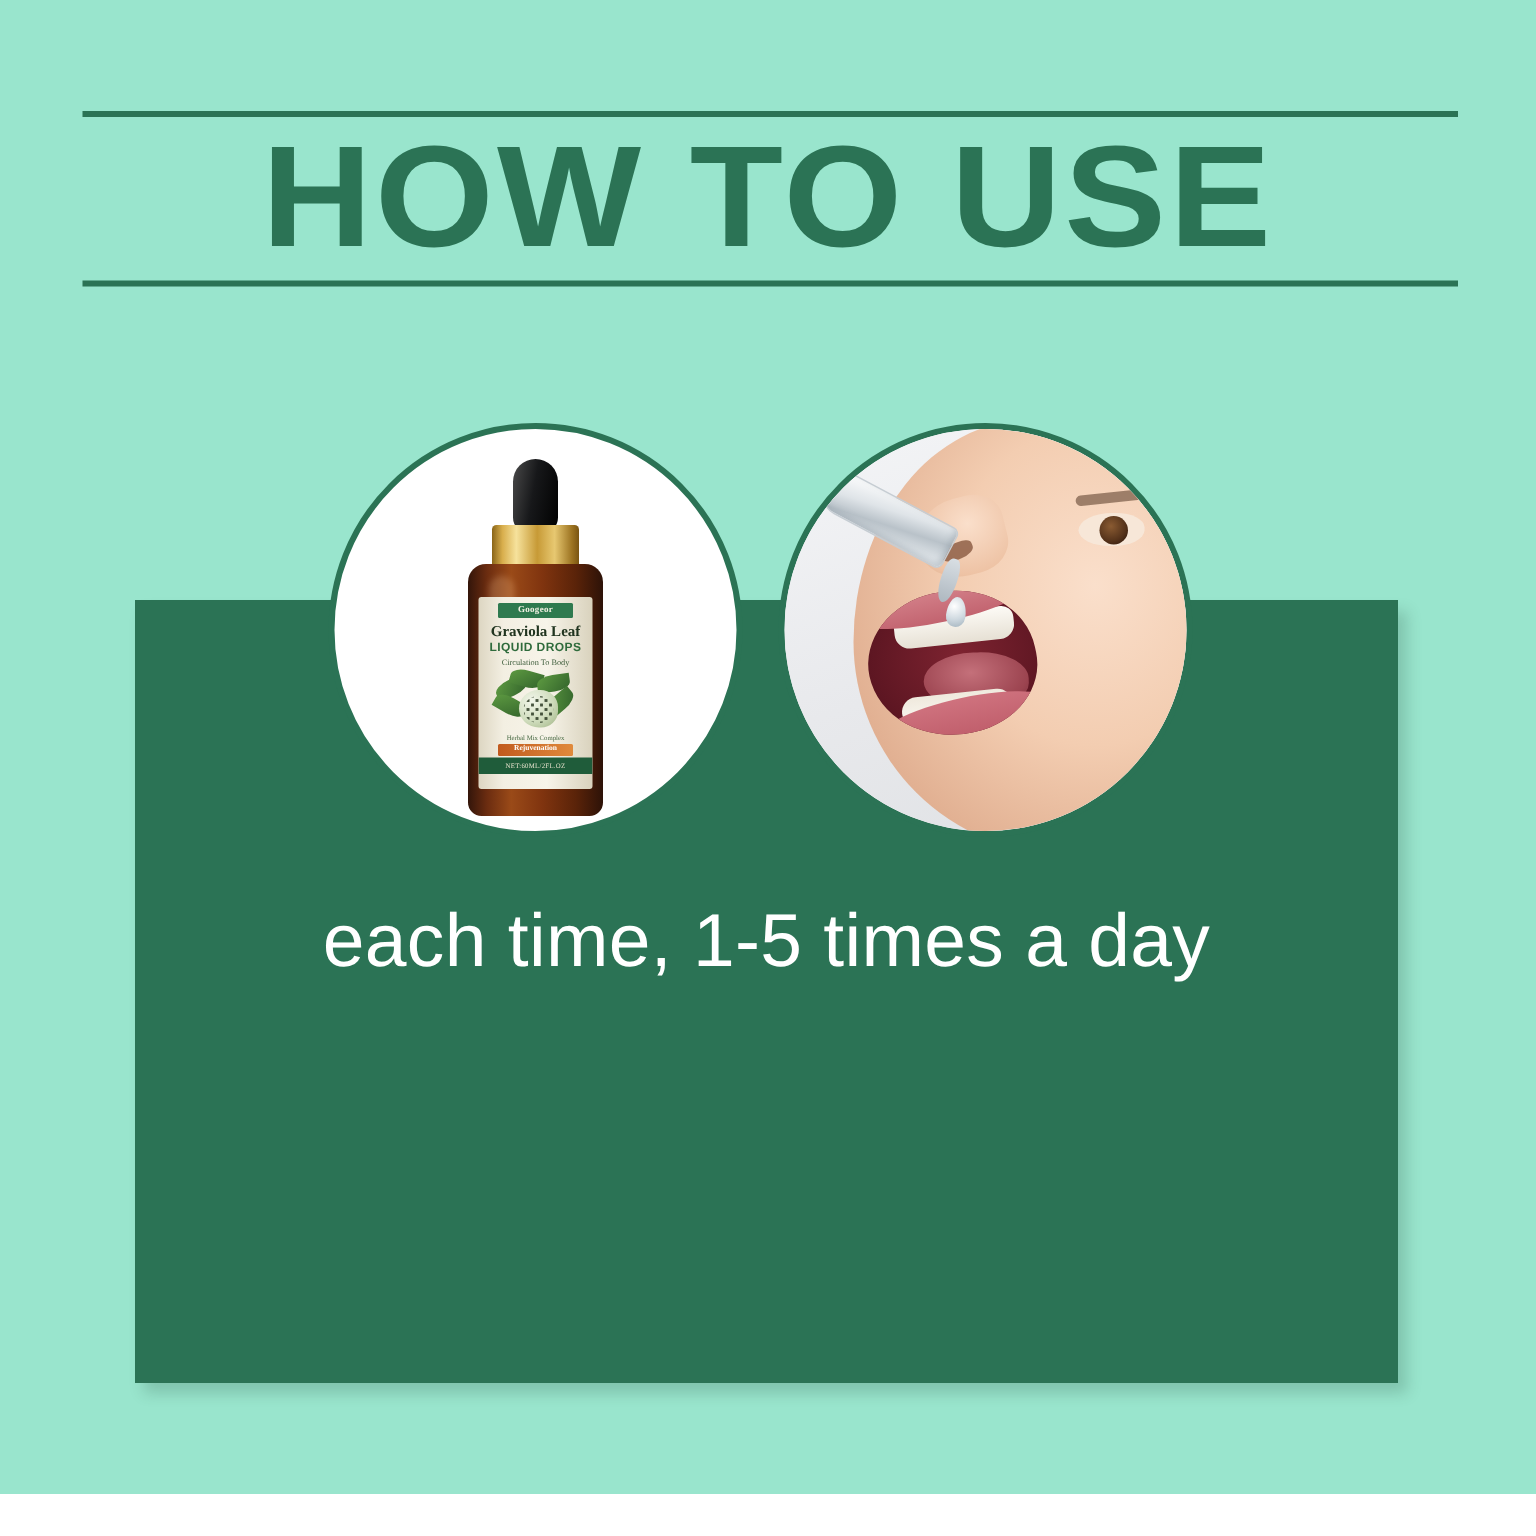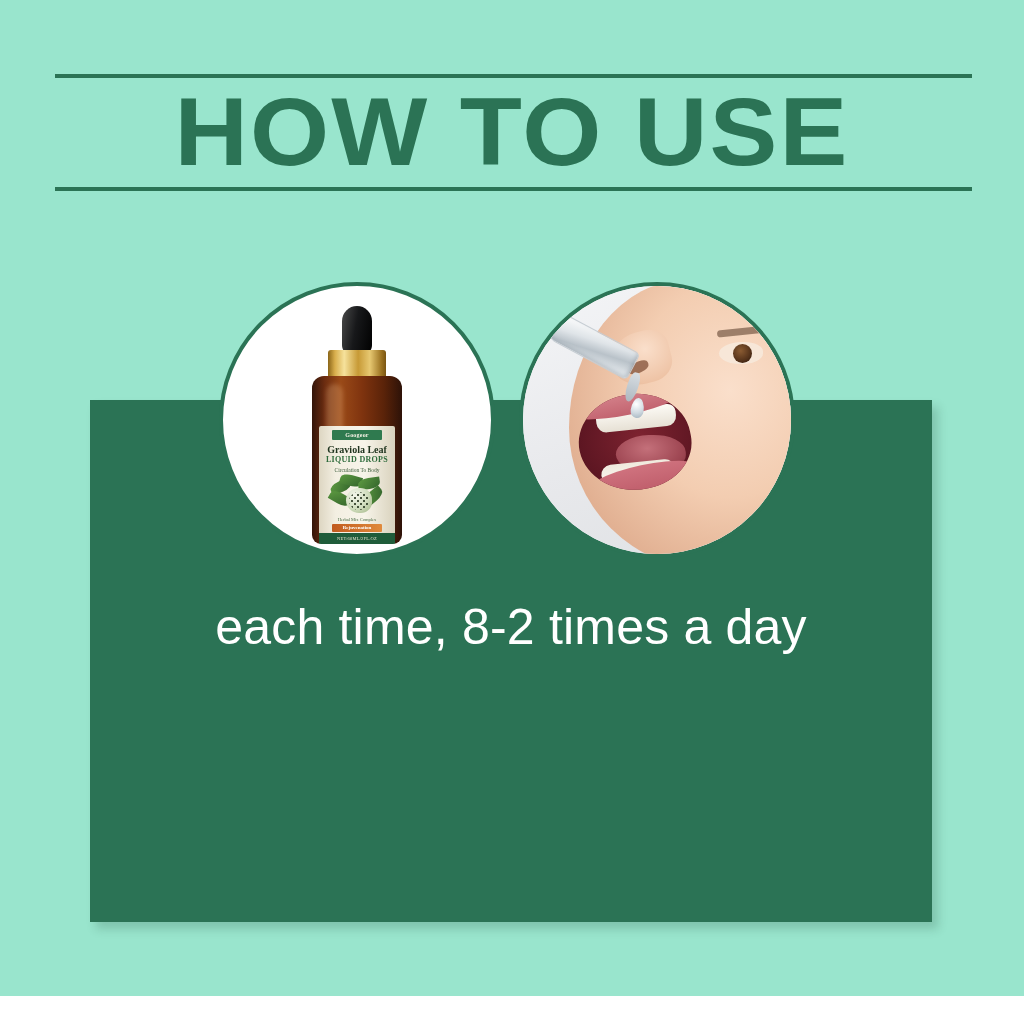--- a/index.html
+++ b/index.html
@@ -146,21 +146,20 @@
   .label {
     position: absolute;
     left: 7px;
     top: 22px;
     width: 76px;
     height: 128px;
     background: linear-gradient(90deg, #ddd6c2 0%, #f3efe2 22%, #f7f4e9 60%, #d9d2bd 100%);
     border-radius: 2px;
     text-align: center;
     overflow: hidden;
-    margin-top: 28px;
   }
   .brand-badge {
     margin: 4px auto 0;
     width: 50px;
     height: 10px;
     border-radius: 1px;
     background: #2f7a4f;
     color: #f4f1e4;
     font-size: 6px;
     line-height: 10px;
@@ -170,21 +169,21 @@
   }
   .label-title {
     margin-top: 4px;
     font-family: "Liberation Serif", serif;
     font-weight: 700;
     font-size: 10px;
     line-height: 11px;
     color: #20341f;
   }
   .label-sub {
-    font-family: Liberation Serif, serif;
+    font-family: Liberation Sans, sans-serif;
     font-weight: 700;
     font-size: 8px;
     line-height: 10px;
     color: #2f6b3c;
     letter-spacing: 0.3px;
     text-align: center;
   }
   .label-tag {
     margin-top: 1px;
     font-family: "Liberation Serif", serif;
@@ -421,21 +420,21 @@
 
 <div id="poster">
 
   <div class="rule rule-top"></div>
   <div class="page-title">HOW TO USE</div>
   <div class="rule rule-bottom"></div>
 
   <div class="panel"></div>
 
   <div class="panel-text">
-    <span class="ln">each time, 8-2 times a day</span>
+    <span class="ln">each time, 1-5 times a day</span>
   </div>
 
   <div class="medallion medallion-product">
     <div class="bottle">
       <div class="bulb"></div>
       <div class="collar"></div>
       <div class="glass">
         <div class="glass-shine"></div>
         <div class="label">
           <div class="brand-badge">Googeor</div>

